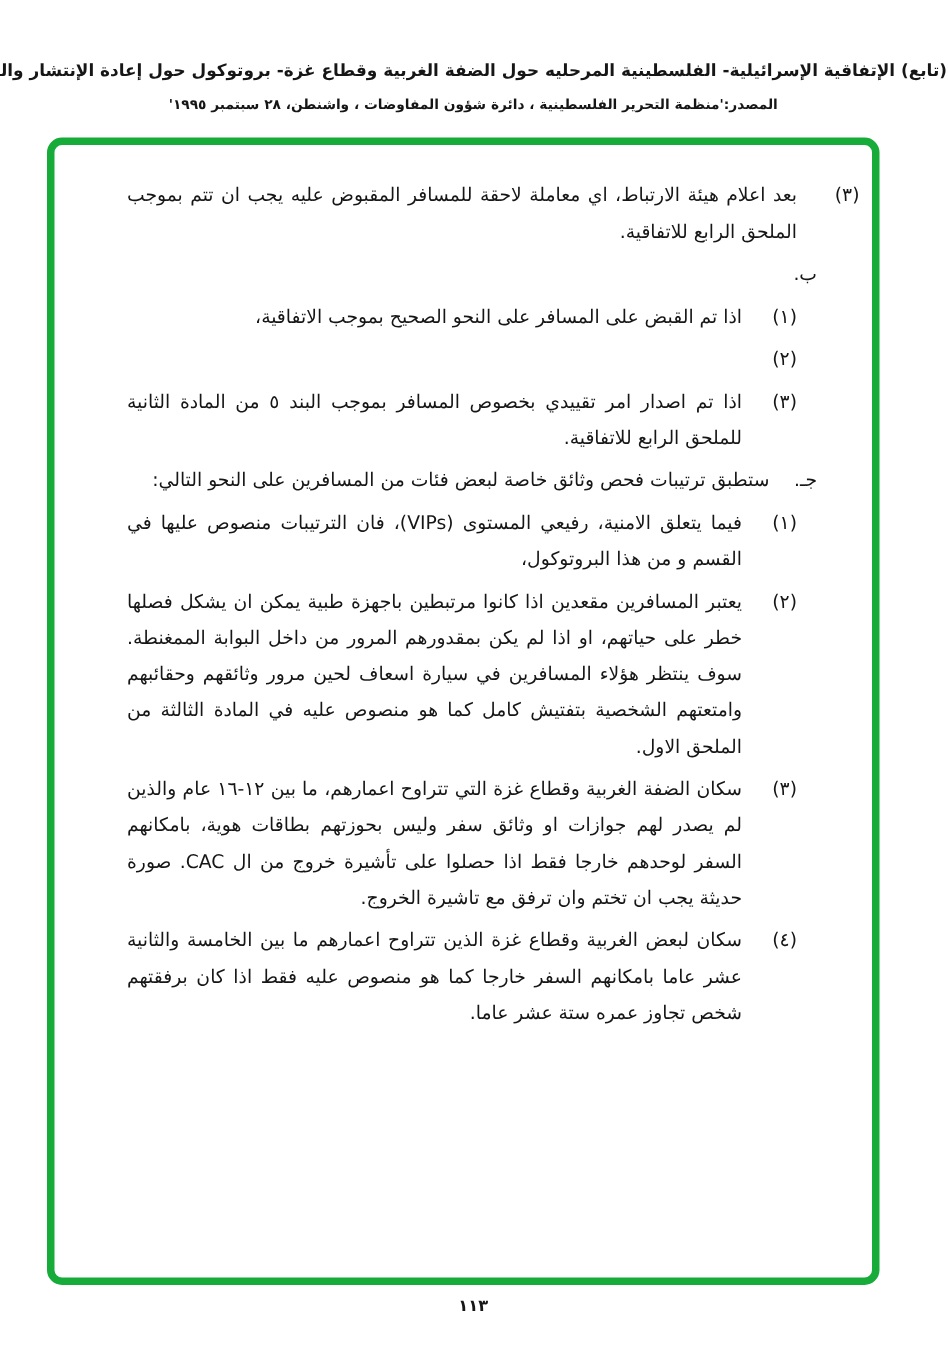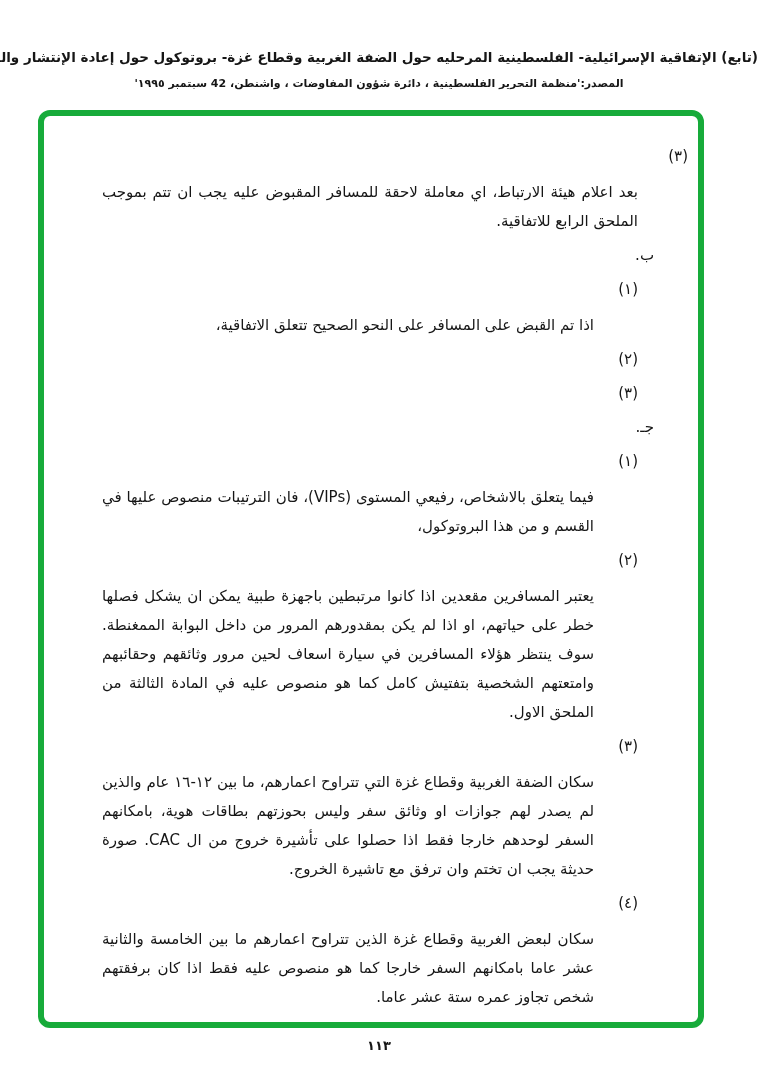--- a/index.html
+++ b/index.html
@@ -66,21 +66,20 @@
   .item.top    { padding-right: 0;    }
   .item.top    .marker { width: 38px; }
   .item.letter { padding-right: 34px; }
   .item.letter .marker { width: 26px; }
   .item.sub    { padding-right: 50px; }
   .item.sub    .marker { width: 32px; }
   .item .text {
     flex: 1;
     text-align: justify;
     text-align-last: right;
-    margin-top: 36px;
   }
   .item .text p { margin: 0; }
   .item .text p.cont { padding-right: 30px; }
   
   .pagenum {
     position: absolute;
     top: 1038px;
     left: 0;
     width: 100%;
     text-align: center;
@@ -88,59 +87,65 @@
     font-weight: bold;
   }
 </style>
 </head>
 <body>
 
 <div class="page" style="color: rgb(22, 22, 22);">
 
   <div class="hdr">
     <div class="hdr-title">(تابع) الإتفاقية الإسرائيلية- الفلسطينية المرحليه حول الضفة الغربية وقطاع غزة- بروتوكول حول إعادة الإنتشار والترتيبات الامنية</div>
-    <div class="hdr-source">المصدر:'منظمة التحرير الفلسطينية ، دائرة شؤون المفاوضات ، واشنطن، 42 سبتمبر ١٩٩٥'</div>
+    <div class="hdr-source">المصدر:'منظمة التحرير الفلسطينية ، دائرة شؤون المفاوضات ، واشنطن، ٢٨ سبتمبر ١٩٩٥'</div>
   </div>
 
   <div class="frame" id="frame" style="border-color: rgb(23, 171, 58);">
     <div class="content" id="clauses">
   <div class="item top">
     <span class="marker">(٣)</span>
     <div class="text">
             <p>بعد اعلام هيئة الارتباط، اي معاملة لاحقة للمسافر المقبوض عليه يجب ان تتم بموجب الملحق الرابع للاتفاقية.</p>
           </div>
   </div>
 
   <div class="item letter">
     <span class="marker">ب.</span>
   </div>
 
   <div class="item sub">
     <span class="marker">(١)</span>
     <div class="text">
-            <p>اذا تم القبض على المسافر على النحو الصحيح تتعلق الاتفاقية،</p>
+            <p>اذا تم القبض على المسافر على النحو الصحيح بموجب الاتفاقية،</p>
           </div>
   </div>
 
   <div class="item sub">
     <span class="marker">(٢)</span>
   </div>
 
   <div class="item sub">
     <span class="marker">(٣)</span>
+    <div class="text">
+            <p>اذا تم اصدار امر تقييدي بخصوص المسافر بموجب البند ٥ من المادة الثانية للملحق الرابع للاتفاقية.</p>
+          </div>
   </div>
 
   <div class="item letter">
     <span class="marker">جـ.</span>
+    <div class="text">
+            <p>ستطبق ترتيبات فحص وثائق خاصة لبعض فئات من المسافرين على النحو التالي:</p>
+          </div>
   </div>
 
   <div class="item sub">
     <span class="marker">(١)</span>
     <div class="text">
-            <p>فيما يتعلق بالاشخاص، رفيعي المستوى (VIPs)، فان الترتيبات منصوص عليها في القسم و من هذا البروتوكول،</p>
+            <p>فيما يتعلق الامنية، رفيعي المستوى (VIPs)، فان الترتيبات منصوص عليها في القسم و من هذا البروتوكول،</p>
           </div>
   </div>
 
   <div class="item sub">
     <span class="marker">(٢)</span>
     <div class="text">
             <p>يعتبر المسافرين مقعدين اذا كانوا مرتبطين باجهزة طبية يمكن ان يشكل فصلها خطر على حياتهم، او اذا لم يكن بمقدورهم المرور من داخل البوابة الممغنطة. سوف ينتظر هؤلاء المسافرين في سيارة اسعاف لحين مرور وثائقهم وحقائبهم وامتعتهم الشخصية بتفتيش كامل كما هو منصوص عليه في المادة الثالثة من الملحق الاول.</p>
           </div>
   </div>
 

